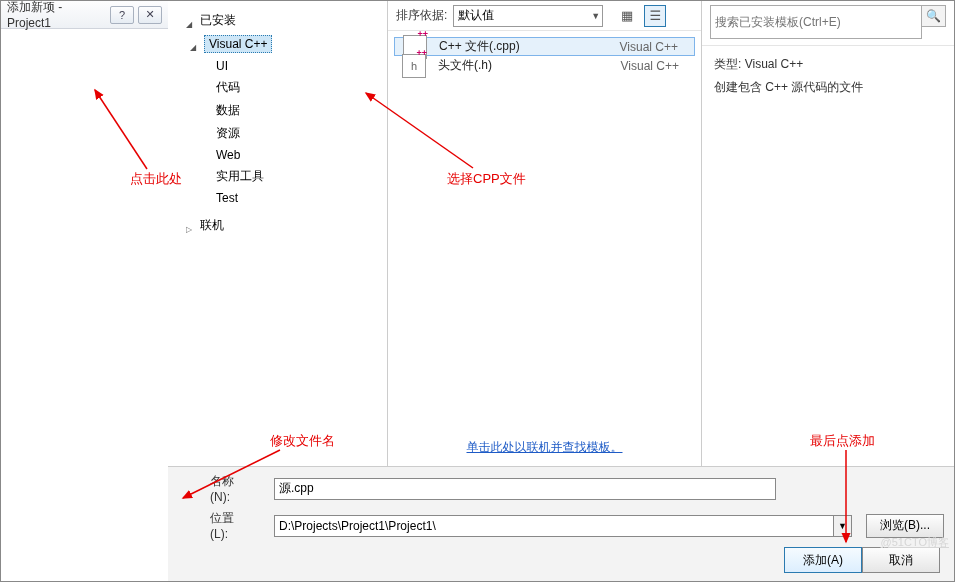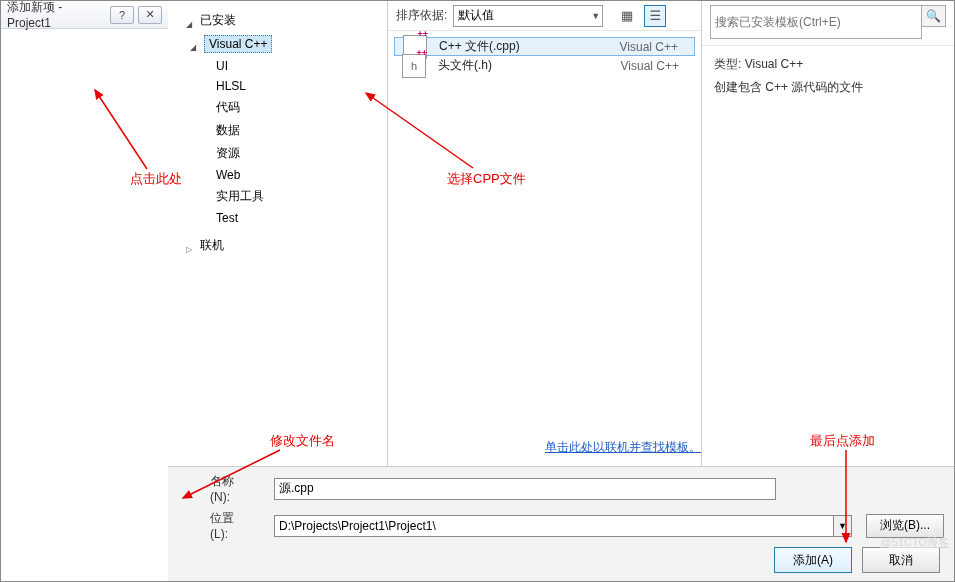--- a/index.html
+++ b/index.html
@@ -25,39 +25,39 @@
     .sort-select { width: 150px; height: 22px; border: 1px solid #999; font-size: 12px; padding: 0 4px; background: #fff; }
     .view-btn { width: 22px; height: 22px; border: 1px solid transparent; display: flex; align-items: center; justify-content: center; color: #555; font-size: 13px; }
     .view-btn.active { border: 1px solid #2a7ab0; background: #e5f1fb; }
     .template-list { flex: 1; padding: 6px; overflow: auto; position: relative; }
     .template-item { display: flex; align-items: center; height: 19px; padding: 0 8px; }
     .template-item.selected { background: #e5f1fb; border: 1px solid #7eb4ea; }
     .tmpl-icon { width: 24px; height: 24px; border: 1px solid #999; margin-right: 12px; position: relative; background: #fff; display: flex; align-items: center; justify-content: center; font-size: 11px; color: #666; }
     .tmpl-icon.cpp::before { content: "++"; position: absolute; top: -7px; right: -2px; font-size: 9px; color: #c06; font-weight: bold; }
     .tmpl-name { flex: 1; color: #222; }
     .tmpl-type { color: #666; padding-right: 8px; }
-    .online-link { text-align: right; padding: 8px 0 10px; }
+    .online-link { text-align: center; padding: 8px 0 10px; }
     .online-link a { color: #1e5bc6; text-decoration: underline; font-size: 12px; }
     .right-pane { width: 252px; display: flex; flex-direction: column; }
     .search-wrap { padding: 4px 8px 6px; border-bottom: 1px solid #e5e5e5; display: flex; }
     .search-input { flex: 1; height: 22px; border: 1px solid #aaa; font-size: 12px; padding: 16px 4px; color: #888; }
     .search-btn { width: 24px; height: 22px; border: 1px solid #aaa; border-left: none; background: #f3f3f3; display: flex; align-items: center; justify-content: center; font-size: 12px; color: #555; }
     .desc-pane { padding: 10px 12px; font-size: 12px; color: #333; }
     .desc-row { margin-bottom: 6px; }
     .desc-label { display: inline-block; }
     .bottom { border-top: 1px solid #ccc; background: #f3f3f3; padding: 6px 10px 8px; }
     .form-row { display: flex; align-items: center; margin-bottom: 6px; }
     .form-label { width: 60px; color: #333; padding-left: 32px; }
     .form-input-wrap { margin-left: 36px; display: flex; align-items: center; flex: 1; }
     .form-input { height: 22px; border: 1px solid #888; font-size: 12px; padding: 0 4px; background: #fff; }
     .name-input { width: 502px; }
     .loc-input { width: 560px; }
     .loc-arrow { width: 18px; height: 22px; border: 1px solid #888; border-left: none; background: #f0f0f0; display: flex; align-items: center; justify-content: center; font-size: 9px; }
     .browse-btn { margin-left: 14px; width: 78px; height: 24px; border: 1px solid #888; background: linear-gradient(#fdfdfd,#e6e6e6); font-size: 12px; }
-    .action-row { display: flex; justify-content: flex-end; gap: 10px; padding-right: 4px; margin-top: 4px; }
+    .action-row { display: flex; justify-content: flex-end; gap: 0; padding-right: 4px; margin-top: 4px; }
     .action-btn { width: 78px; height: 26px; border: 1px solid #888; background: linear-gradient(#fdfdfd,#e6e6e6); font-size: 12px; }
     .action-btn.primary { border: 1px solid #2a7ab0; background: linear-gradient(#f5fbff,#dceefe); }
     
     .anno { position: absolute; color: #e60000; font-size: 13px; pointer-events: none; }
     .watermark { position: absolute; right: 6px; bottom: 32px; color: #d6d6d6; font-size: 11px; text-decoration: underline; }
   </style>
 </head>
 <body>
 
 <div class="dialog">
@@ -74,23 +74,20 @@
           <span class="tree-label">已安装</span>
         </div>
         <div class="tree-row lvl1 selected">
           <span class="tree-arrow open"></span>
           <span class="tree-label">Visual C++</span>
         </div>
         <div class="tree-row lvl2">
             <span>UI</span>
           </div>
         <div class="tree-row lvl2">
-            <span>HLSL</span>
-          </div>
-        <div class="tree-row lvl2">
             <span>代码</span>
           </div>
         <div class="tree-row lvl2">
             <span>数据</span>
           </div>
         <div class="tree-row lvl2">
             <span>资源</span>
           </div>
         <div class="tree-row lvl2">
             <span>Web</span>

